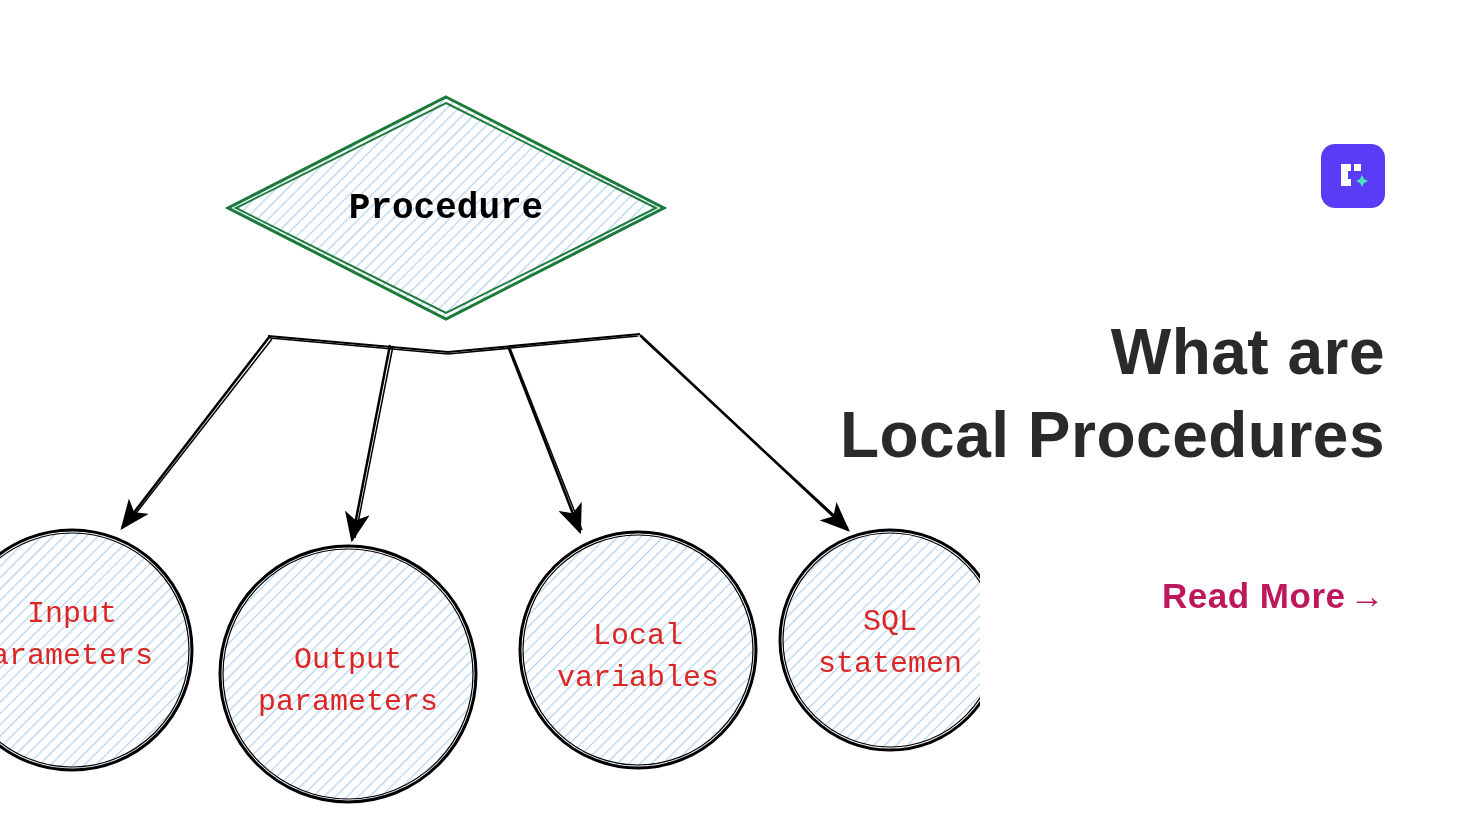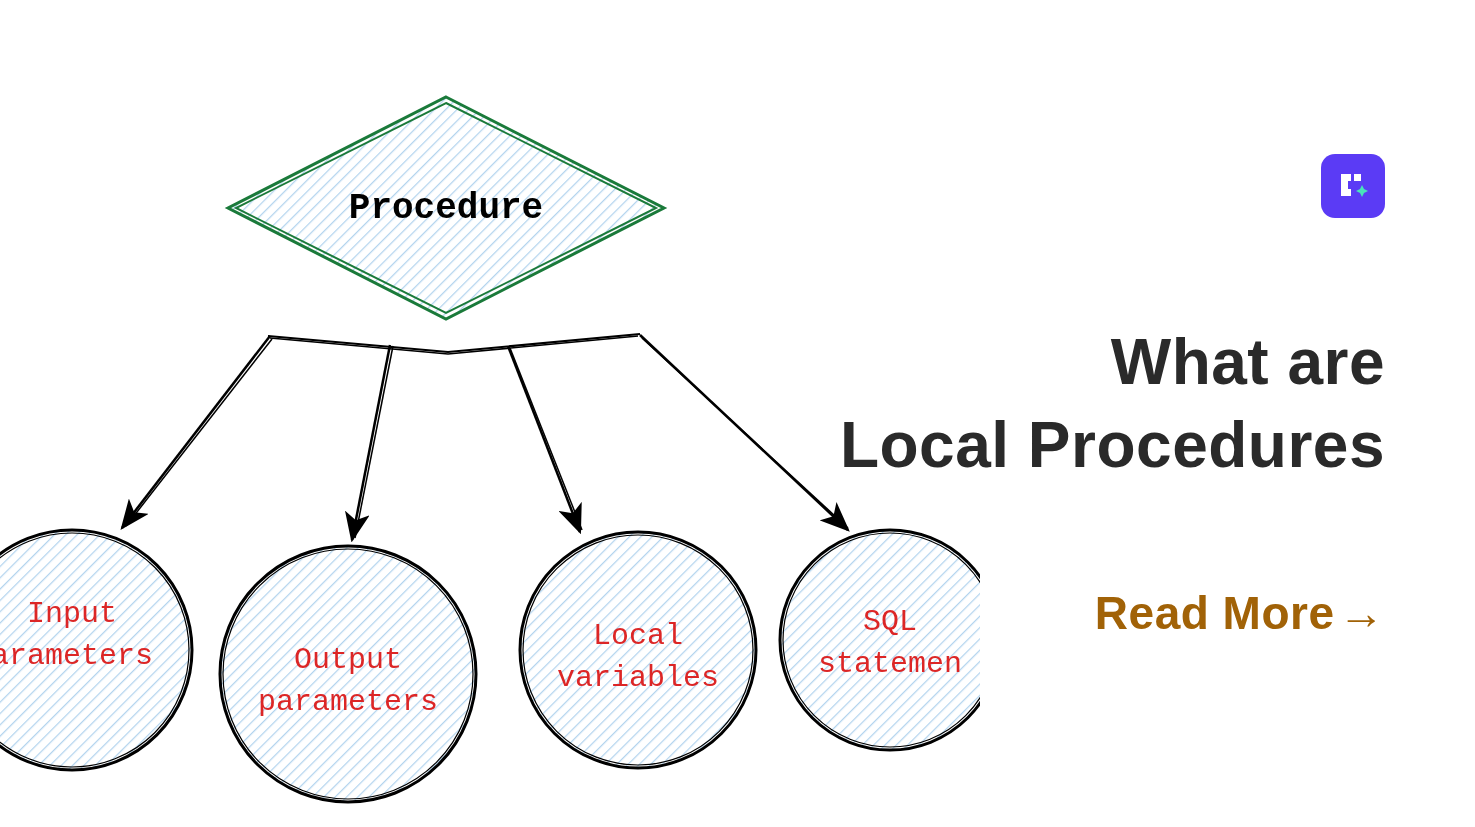--- a/index.html
+++ b/index.html
@@ -14,21 +14,21 @@
     .diagram-area {
       position: absolute;
       left: 0;
       top: 0;
       width: 980px;
       height: 827px;
     }
     .text-area {
       position: absolute;
       right: 0;
-      top: 16px;
+      top: 6px;
       width: 495px;
       height: 696px;
       padding-right: 52px;
     }
     .logo {
       position: absolute;
       top: 138px;
       right: 90px;
       width: 64px;
       height: 64px;
@@ -49,23 +49,23 @@
       font-weight: 800;
       color: #2a2a2a;
       line-height: 1.3;
       letter-spacing: 0.5px;
     }
     .read-more {
       position: absolute;
       top: 570px;
       right: 90px;
       font-family: ui-sans-serif, -apple-system, BlinkMacSystemFont, "Segoe UI", Helvetica, Arial, sans-serif;
-      font-size: 46px;
+      font-size: 35px;
       font-weight: 800;
-      color: #a16207;
+      color: #be185d;
       cursor: pointer;
       letter-spacing: 0.5px;
     }
     .read-more-arrow {
       display: inline-block;
       margin-left: 4px;
       font-weight: 400;
     }
     
     svg.diagram-svg {

